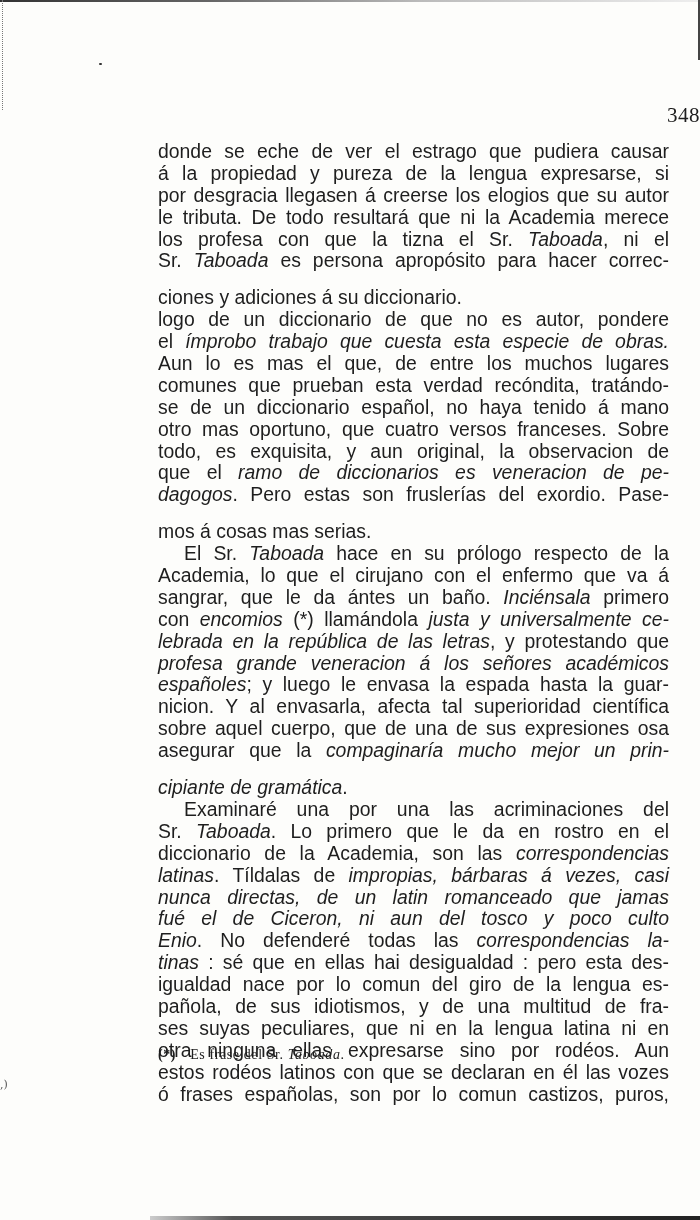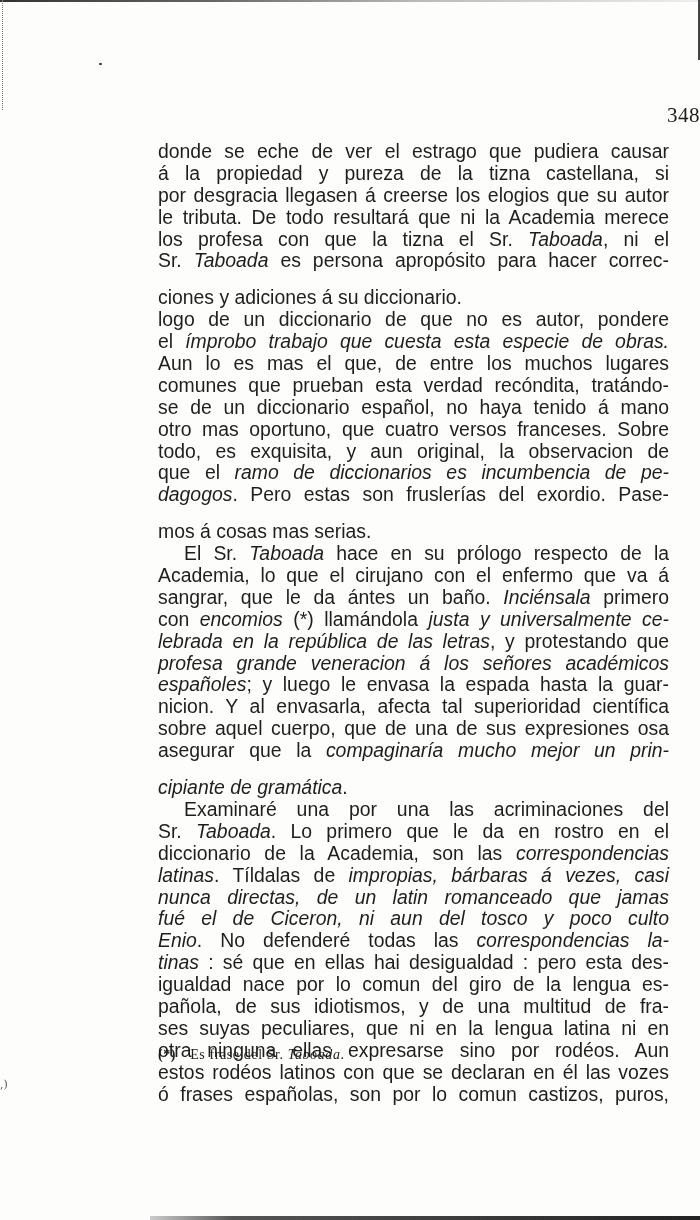--- a/index.html
+++ b/index.html
@@ -62,34 +62,34 @@
 <div class="left-edge"></div>
 <div class="right-edge"></div>
 <div class="bottom-edge"></div>
 <div class="speck" style="left:99px;top:63px;"></div>
 <div class="margin-mark">,)</div>
 
 <div class="page-number">348</div>
 
 <div class="text-block" id="text-block">
     <div class="line"><span>donde se eche de ver el estrago que pudiera causar</span></div>
-    <div class="line"><span>á la propiedad y pureza de la tizna castellana, si</span></div>
+    <div class="line"><span>á la propiedad y pureza de la lengua expresarse, si</span></div>
     <div class="line"><span>por desgracia llegasen á creerse los elogios que su autor</span></div>
     <div class="line"><span>le tributa. De todo resultará que ni la Academia merece</span></div>
     <div class="line"><span>los profesa con que la tizna el Sr. </span><span class="it">Taboada</span><span>, ni el</span></div>
     <div class="line"><span>Sr. </span><span class="it">Taboada</span><span> es persona apropósito para hacer correc-</span></div>
     <div class="line last"><span>ciones y adiciones á su diccionario.</span></div>
     <div class="line"><span>logo de un diccionario de que no es autor, pondere</span></div>
     <div class="line"><span>el </span><span class="it">ímprobo trabajo que cuesta esta especie de obras.</span></div>
     <div class="line"><span>Aun lo es mas el que, de entre los muchos lugares</span></div>
     <div class="line"><span>comunes que prueban esta verdad recóndita, tratándo-</span></div>
     <div class="line"><span>se de un diccionario español, no haya tenido á mano</span></div>
     <div class="line"><span>otro mas oportuno, que cuatro versos franceses. Sobre</span></div>
     <div class="line"><span>todo, es exquisita, y aun original, la observacion de</span></div>
-    <div class="line"><span>que el </span><span class="it">ramo de diccionarios es incumbencia de pe-</span></div>
+    <div class="line"><span>que el </span><span class="it">ramo de diccionarios es veneracion de pe-</span></div>
     <div class="line"><span class="it">dagogos</span><span>. Pero estas son fruslerías del exordio. Pase-</span></div>
     <div class="line last"><span>mos á cosas mas serias.</span></div>
     <div class="line indent"><span>El Sr. </span><span class="it">Taboada</span><span> hace en su prólogo respecto de la</span></div>
     <div class="line"><span>Academia, lo que el cirujano con el enfermo que va á</span></div>
     <div class="line"><span>sangrar, que le da ántes un baño. </span><span class="it">Inciénsala</span><span> primero</span></div>
     <div class="line"><span>con </span><span class="it">encomios</span><span> (*) llamándola </span><span class="it">justa y universalmente ce-</span></div>
     <div class="line"><span class="it">lebrada en la república de las letras</span><span>, y protestando que</span></div>
     <div class="line"><span class="it">profesa grande veneracion á los señores académicos</span></div>
     <div class="line"><span class="it">españoles</span><span>; y luego le envasa la espada hasta la guar-</span></div>
     <div class="line"><span>nicion. Y al envasarla, afecta tal superioridad científica</span></div>

